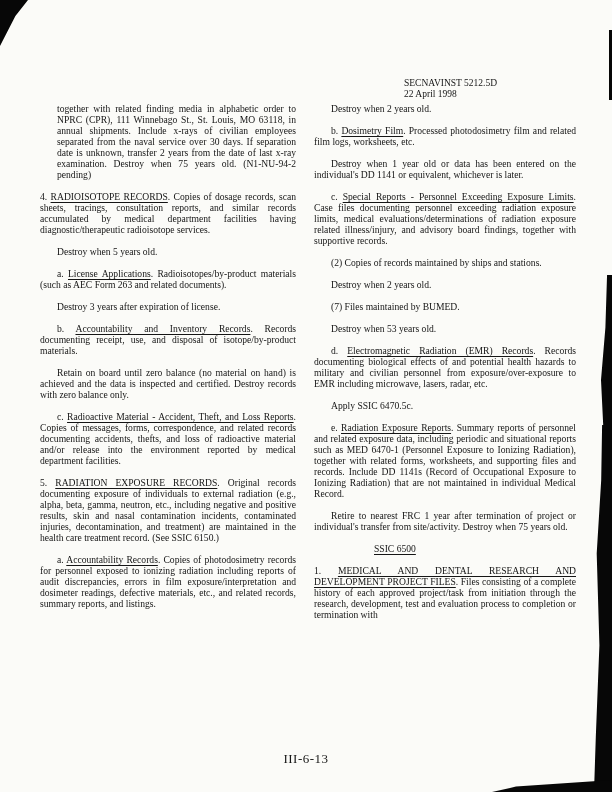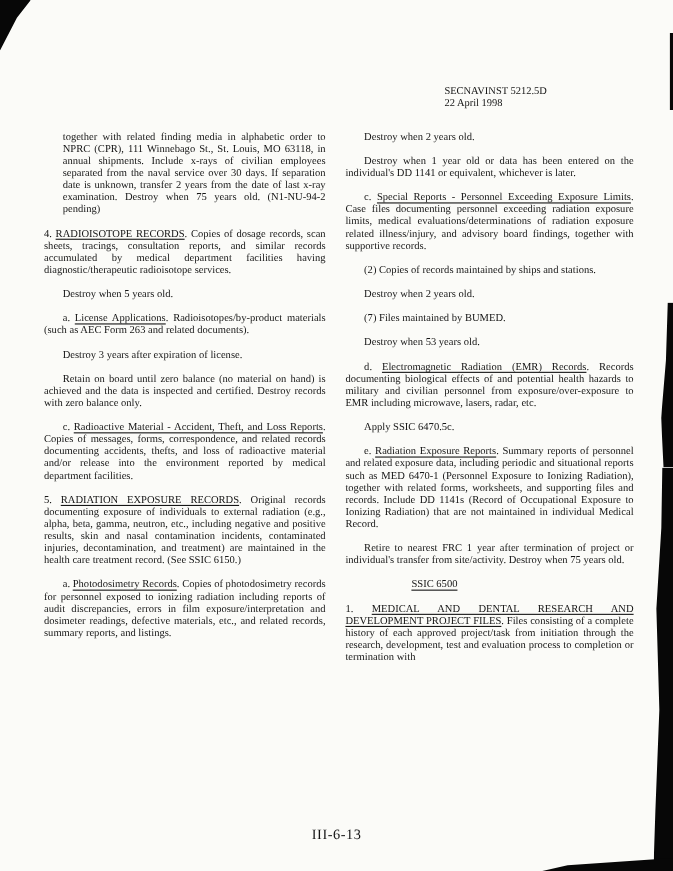--- a/index.html
+++ b/index.html
@@ -22,21 +22,20 @@
     left: 404px; top: 78px;
     font-size: 9.5px; line-height: 11px;
     white-space: nowrap;
   }
   .col {
     position: absolute;
     top: 103px;
     font-size: 9.6px;
     line-height: 11px;
     text-align: justify;
-    margin-top: 16px;
   }
   #col-left  { left: 40px;  width: 256px; }
   #col-right { left: 314px; width: 262px; }
   p.block { margin: 0 0 11px 0; }
   p.flush  { }
   p.indent { text-indent: 17px; }
   p.hang   { margin-left: 17px; }
   p.offset { margin-left: 60px; }
   .u { text-decoration: underline; text-underline-offset: 1.5px; }
   .footer {
@@ -82,27 +81,29 @@
     <div>SECNAVINST 5212.5D</div>
     <div>22 April 1998</div>
   </div>
 
   <div class="col" id="col-left">
       <p class="block hang"><span>together with related finding media in alphabetic order to NPRC (CPR), 111 Winnebago St., St. Louis, MO 63118, in annual shipments. Include x-rays of civilian employees separated from the naval service over 30 days. If separation date is unknown, transfer 2 years from the date of last x-ray examination. Destroy when 75 years old. (N1-NU-94-2 pending)</span></p>
       <p class="block flush"><span>4. </span><span class="u">RADIOISOTOPE RECORDS</span><span>. Copies of dosage records, scan sheets, tracings, consultation reports, and similar records accumulated by medical department facilities having diagnostic/therapeutic radioisotope services.</span></p>
       <p class="block indent"><span>Destroy when 5 years old.</span></p>
       <p class="block indent"><span>a. </span><span class="u">License Applications</span><span>. Radioisotopes/by-product materials (such as AEC Form 263 and related documents).</span></p>
       <p class="block indent"><span>Destroy 3 years after expiration of license.</span></p>
+      <p class="block indent"><span>b. </span><span class="u">Accountability and Inventory Records</span><span>. Records documenting receipt, use, and disposal of isotope/by-product materials.</span></p>
       <p class="block indent"><span>Retain on board until zero balance (no material on hand) is achieved and the data is inspected and certified. Destroy records with zero balance only.</span></p>
       <p class="block indent"><span>c. </span><span class="u">Radioactive Material - Accident, Theft, and Loss Reports</span><span>. Copies of messages, forms, correspondence, and related records documenting accidents, thefts, and loss of radioactive material and/or release into the environment reported by medical department facilities.</span></p>
       <p class="block flush"><span>5. </span><span class="u">RADIATION EXPOSURE RECORDS</span><span>. Original records documenting exposure of individuals to external radiation (e.g., alpha, beta, gamma, neutron, etc., including negative and positive results, skin and nasal contamination incidents, contaminated injuries, decontamination, and treatment) are maintained in the health care treatment record. (See SSIC 6150.)</span></p>
-      <p class="block indent"><span>a. </span><span class="u">Photodosimetry Records</span><span>. Copies of photodosimetry records for personnel exposed to ionizing radiation including reports of audit discrepancies, errors in film exposure/interpretation and dosimeter readings, defective materials, etc., and related records, summary reports, and listings.</span></p>
+      <p class="block indent"><span>a. </span><span class="u">Accountability Records</span><span>. Copies of photodosimetry records for personnel exposed to ionizing radiation including reports of audit discrepancies, errors in film exposure/interpretation and dosimeter readings, defective materials, etc., and related records, summary reports, and listings.</span></p>
     </div>
   <div class="col" id="col-right">
       <p class="block indent"><span>Destroy when 2 years old.</span></p>
+      <p class="block indent"><span>b. </span><span class="u">Dosimetry Film</span><span>. Processed photodosimetry film and related film logs, worksheets, etc.</span></p>
       <p class="block indent"><span>Destroy when 1 year old or data has been entered on the individual's DD 1141 or equivalent, whichever is later.</span></p>
       <p class="block indent"><span>c. </span><span class="u">Special Reports - Personnel Exceeding Exposure Limits</span><span>. Case files documenting personnel exceeding radiation exposure limits, medical evaluations/determinations of radiation exposure related illness/injury, and advisory board findings, together with supportive records.</span></p>
       <p class="block indent"><span>(2) Copies of records maintained by ships and stations.</span></p>
       <p class="block indent"><span>Destroy when 2 years old.</span></p>
       <p class="block indent"><span>(7) Files maintained by BUMED.</span></p>
       <p class="block indent"><span>Destroy when 53 years old.</span></p>
       <p class="block indent"><span>d. </span><span class="u">Electromagnetic Radiation (EMR) Records</span><span>. Records documenting biological effects of and potential health hazards to military and civilian personnel from exposure/over-exposure to EMR including microwave, lasers, radar, etc.</span></p>
       <p class="block indent"><span>Apply SSIC 6470.5c.</span></p>
       <p class="block indent"><span>e. </span><span class="u">Radiation Exposure Reports</span><span>. Summary reports of personnel and related exposure data, including periodic and situational reports such as MED 6470-1 (Personnel Exposure to Ionizing Radiation), together with related forms, worksheets, and supporting files and records. Include DD 1141s (Record of Occupational Exposure to Ionizing Radiation) that are not maintained in individual Medical Record.</span></p>
       <p class="block indent"><span>Retire to nearest FRC 1 year after termination of project or individual's transfer from site/activity. Destroy when 75 years old.</span></p>

